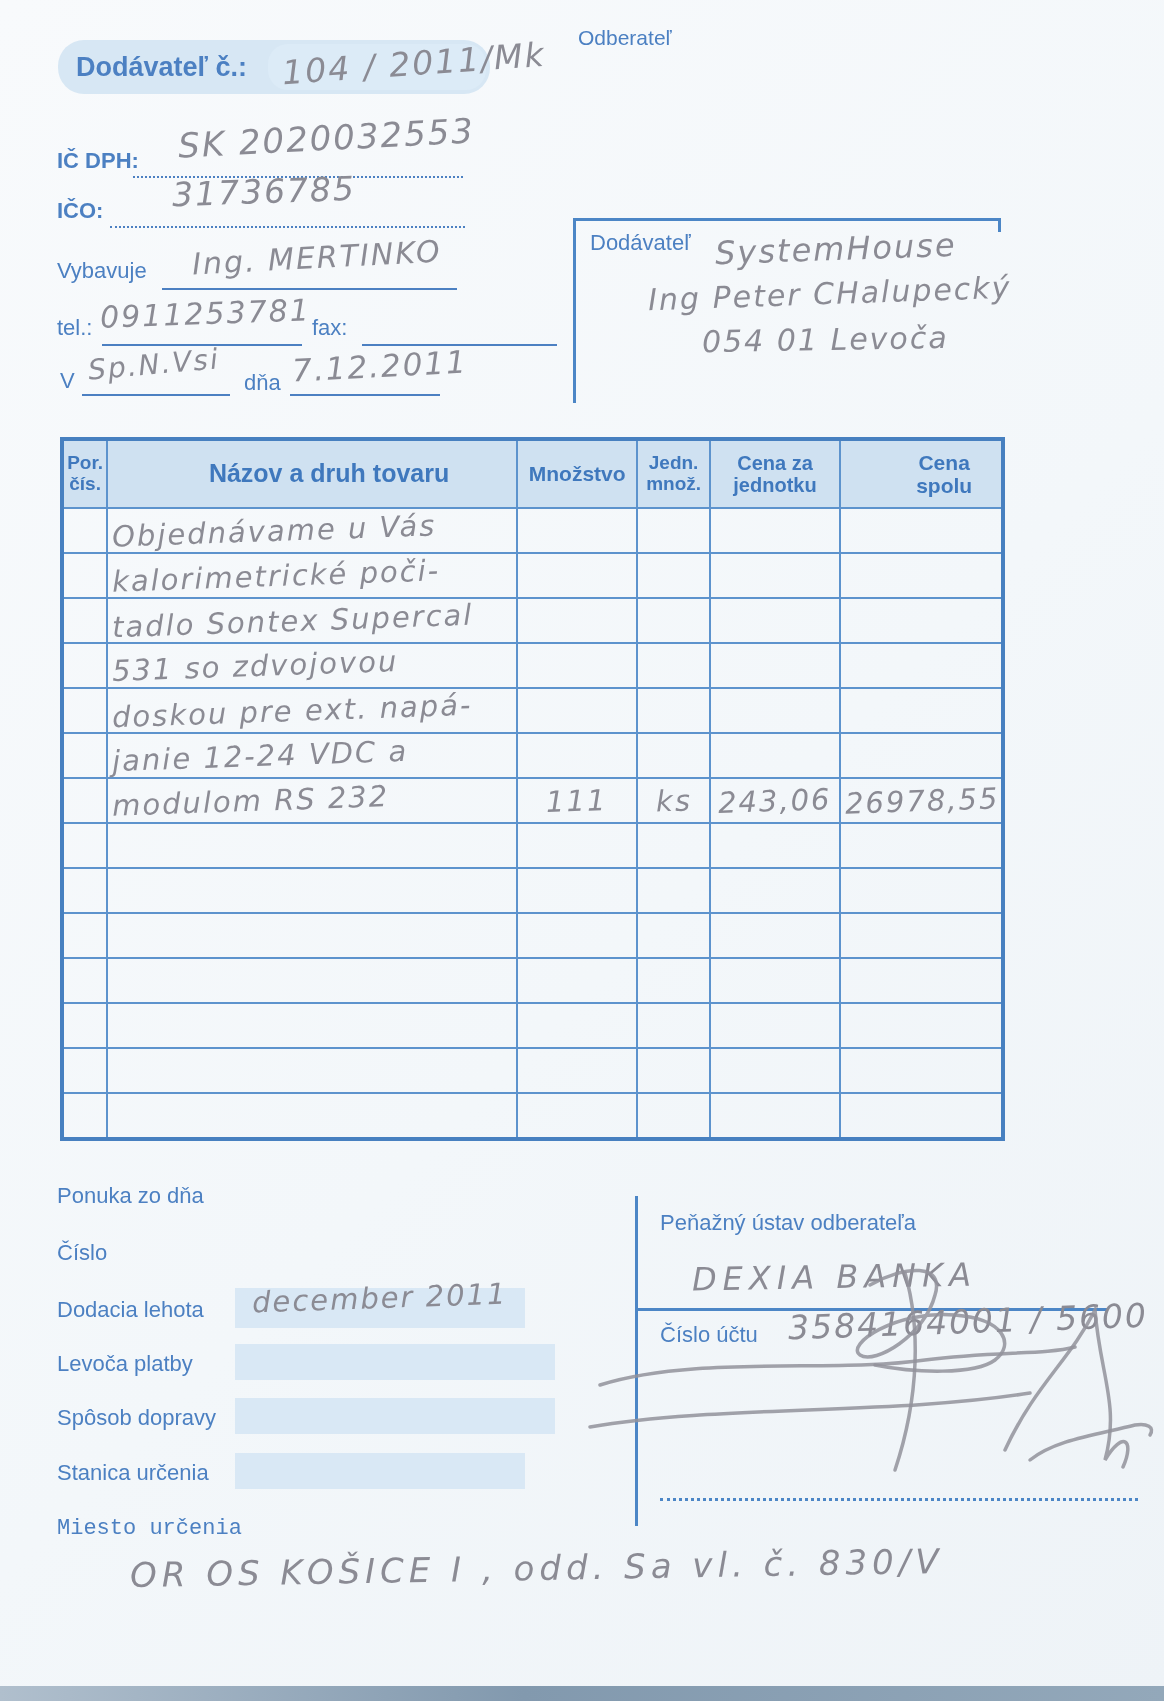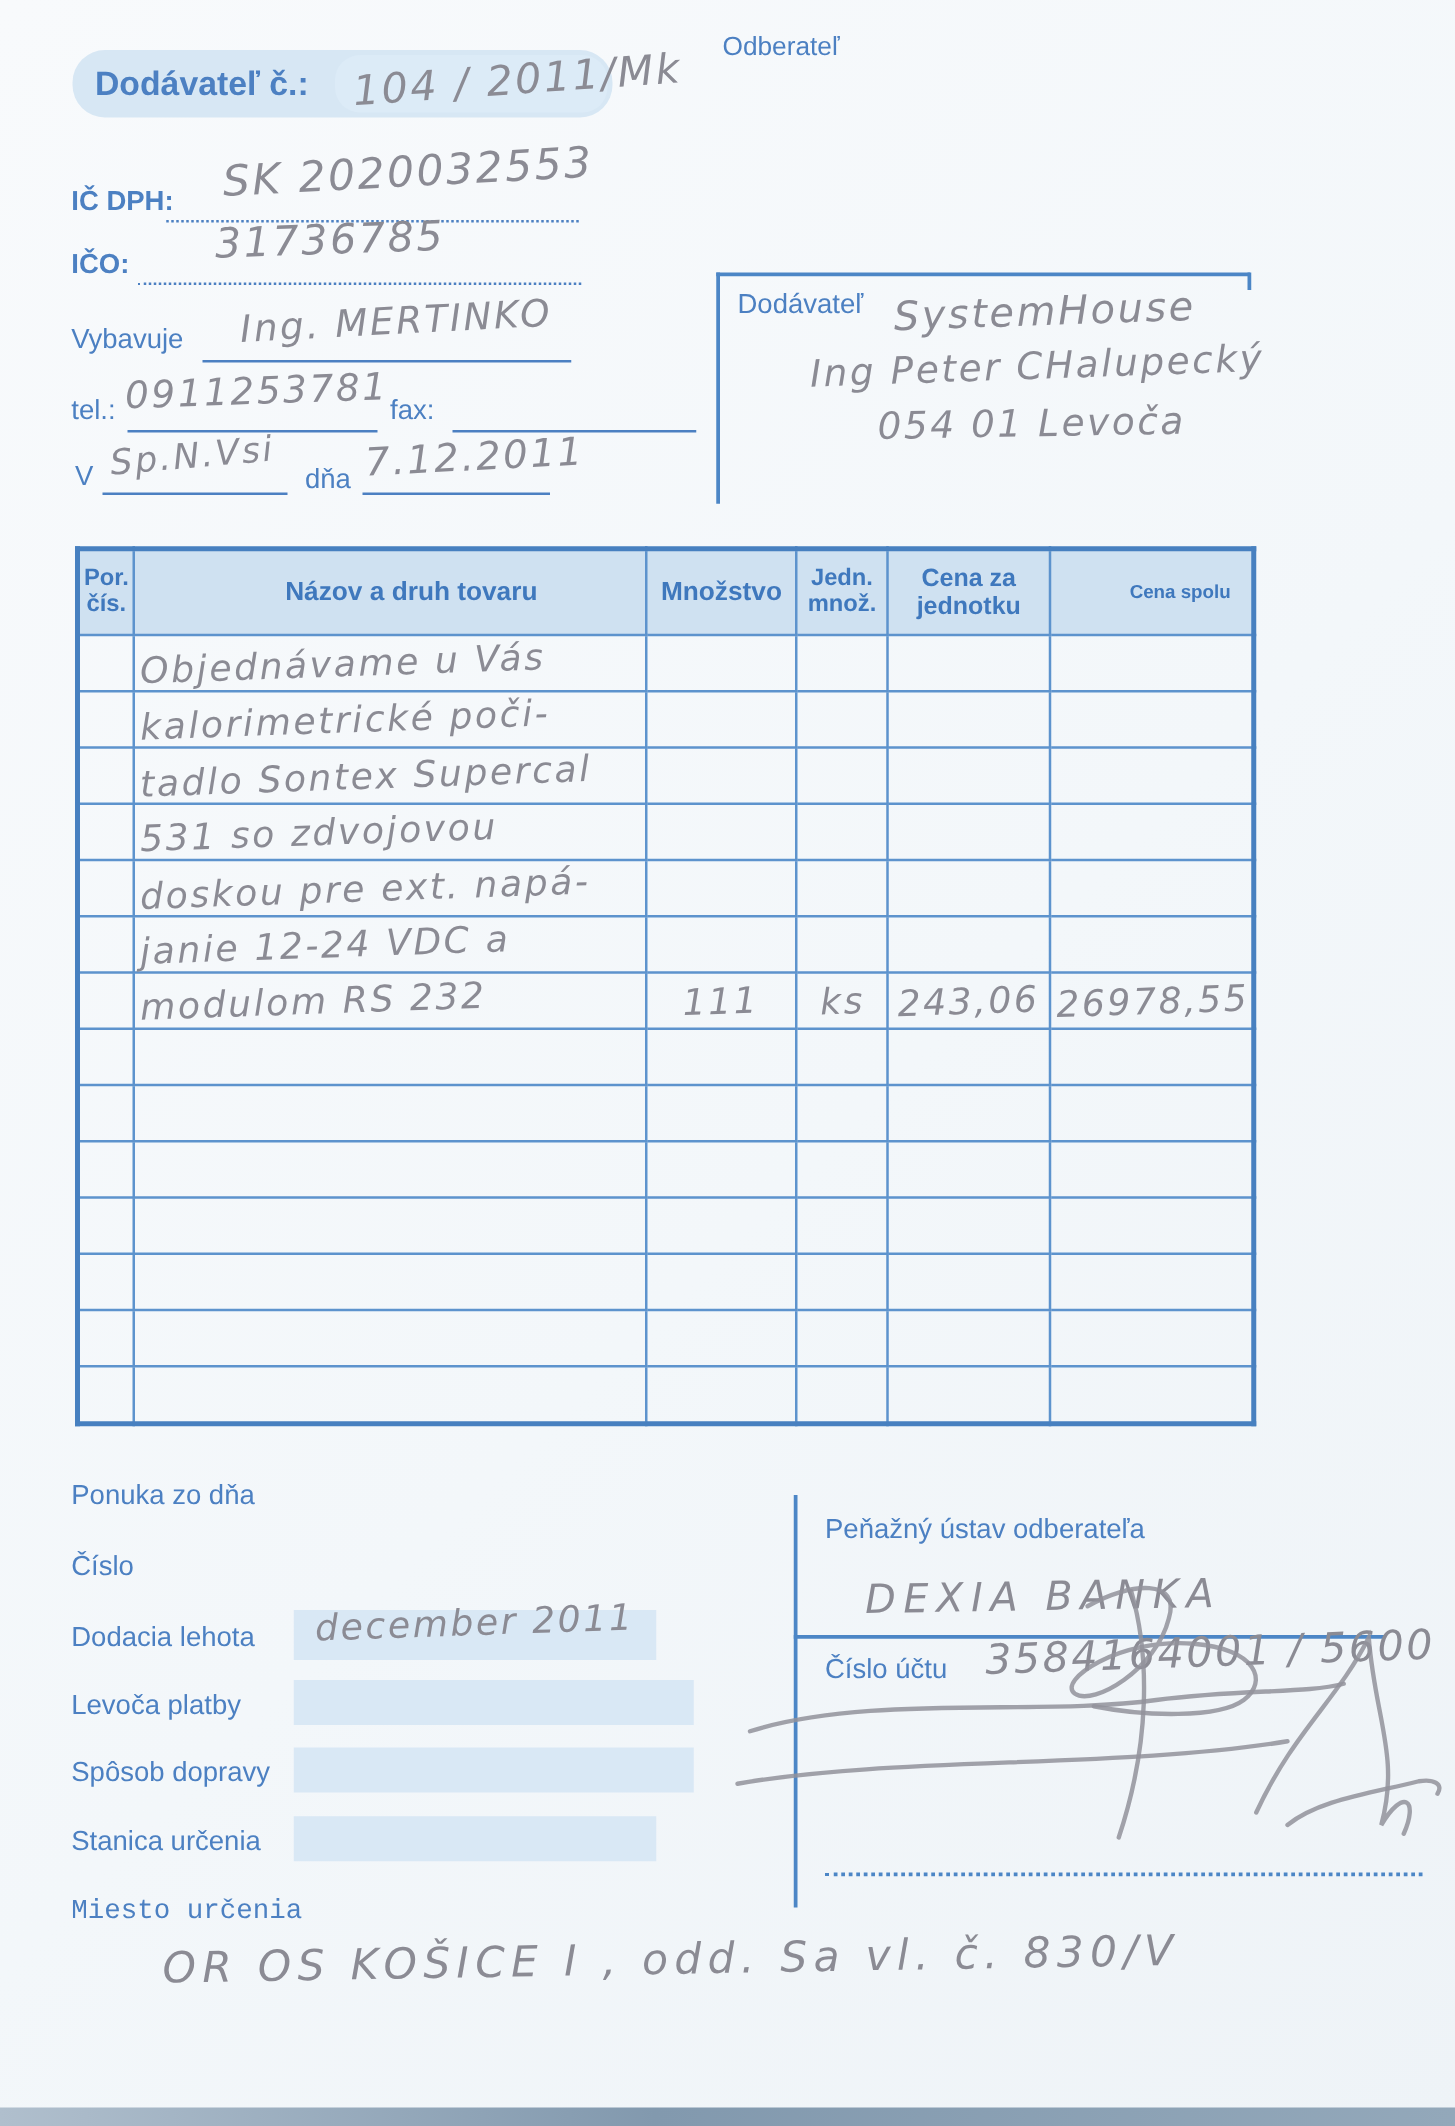--- a/index.html
+++ b/index.html
@@ -93,27 +93,27 @@
           <col style="width:408px">
           <col style="width:120px">
         <col style="width:72px">
           <col style="width:130px">
           <col style="width:162px">
       </colgroup>
       <thead>
         <tr>
           <th style="font-size:19px;">Por.
 čís.</th>
-          <th style="font-size:21px;padding-left:36px;">Názov a druh tovaru</th>
+          <th style="font-size:25px;padding-left:36px;">Názov a druh tovaru</th>
           <th style="font-size:21px;">Množstvo</th>
           <th style="font-size:19px;">Jedn.
 množ.</th>
           <th style="font-size:20px;">Cena za
 jednotku</th>
-          <th style="font-size:15px;padding-left:48px;">Cena spolu</th>
+          <th style="font-size:21px;padding-left:48px;">Cena spolu</th>
         </tr>
       </thead>
       <tbody>
           <tr>
       <td class="c"><span class="hw cell-hw"></span></td>
       <td><span class="hw cell-hw">Objednávame u Vás</span></td>
       <td class="c"><span class="hw cell-hw"></span></td>
       <td class="c"><span class="hw cell-hw"></span></td>
       <td class="c"><span class="hw cell-hw"></span></td>
       <td class="c"><span class="hw cell-hw"></span></td>

